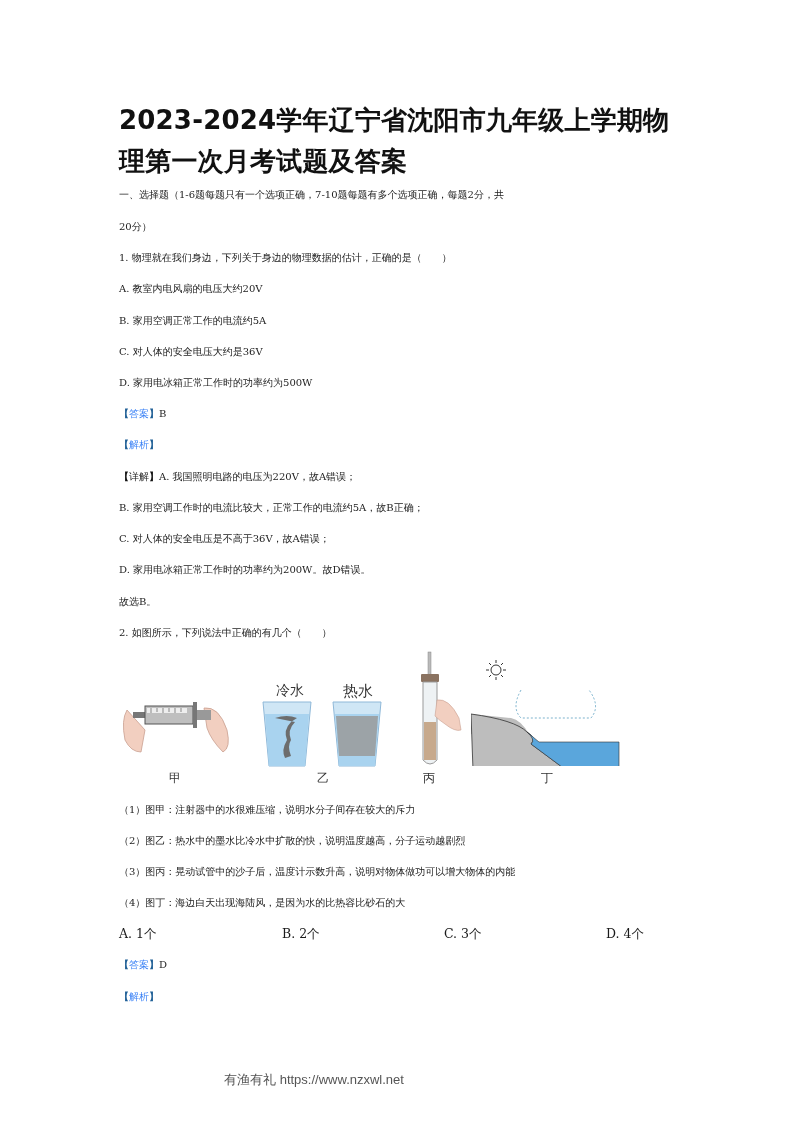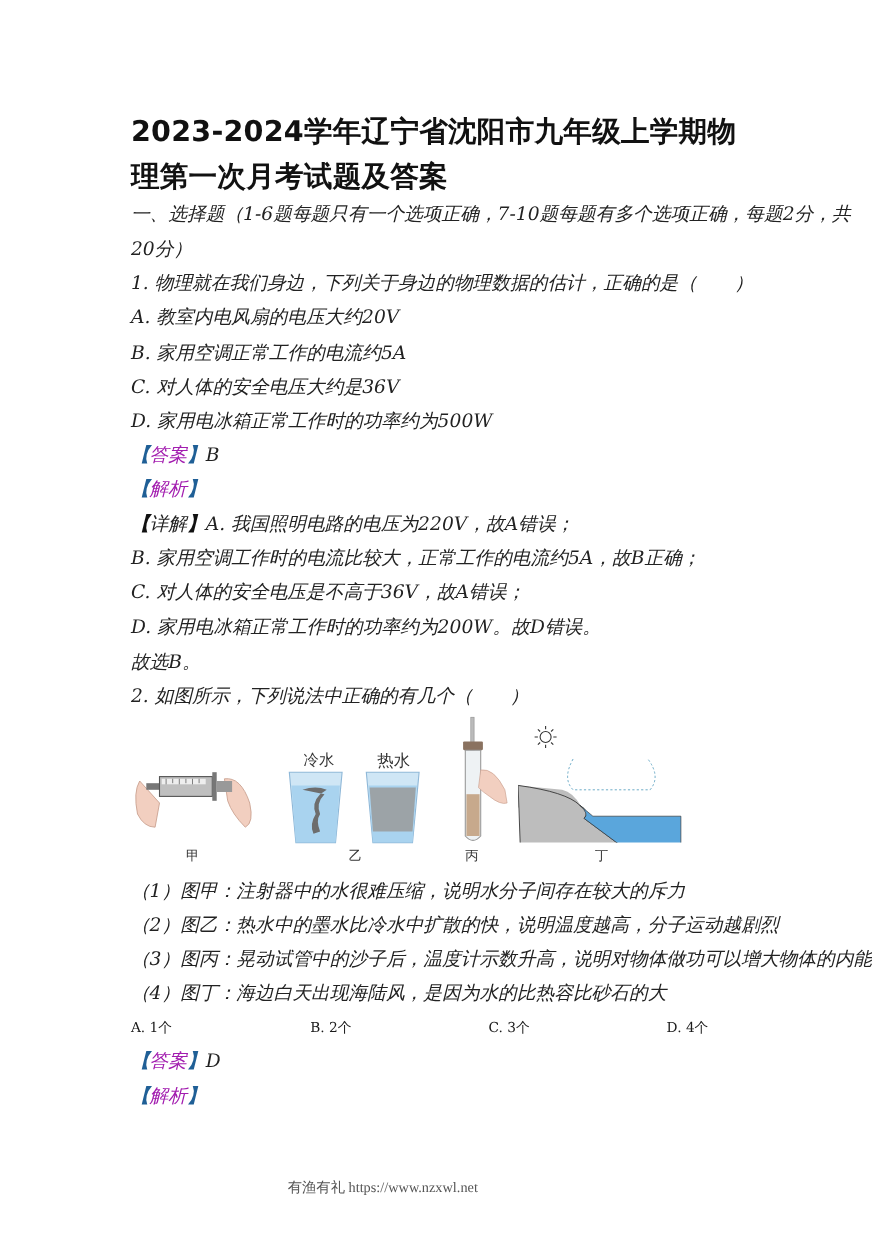--- a/index.html
+++ b/index.html
@@ -10,35 +10,34 @@
     }
     .page-title {
       position: absolute; left: 119px; top: 100px; width: 570px;
       font-family: "DejaVu Sans", "Liberation Sans", sans-serif;
       font-weight: bold; font-size: 26px; line-height: 41px;
       color: #111;
       letter-spacing: 0.2px;
     }
     .line {
       position: absolute; left: 119px;
-      font-size: 17px; line-height: 16px; white-space: nowrap;
+      font-size: 10px; line-height: 16px; white-space: nowrap;
       color: #222;
-      font-style: italic;
     }
-    .tag { color: #a21caf; }
+    .tag { color: #3b82f6; }
     .tag-bracket { color: #1f5f96; font-weight: bold; }
     .detail-bracket { color: #111; font-weight: bold; }
     .opt-row { position: absolute; left: 119px; top: 926px; width: 560px; height: 16px; font-size: 12.5px; }
     .opt-row span { position: absolute; top: 0; white-space: nowrap; text-align: center; }
     .figure { position: absolute; left: 119px; top: 650px; width: 510px; height: 140px; }
     .fig-label { position: absolute; font-size: 12px; color: #333; }
     .footer {
       position: absolute; left: 0; width: 628px; top: 1071px; text-align: center;
-      font-family: Liberation Serif, serif;
-      font-size: 13px; color: #555; padding-left: 34px;
+      font-family: Liberation Sans, sans-serif;
+      font-size: 13px; color: #555;
     }
   </style>
 </head>
 <body>
 
 <div class="page-title">2023-2024学年辽宁省沈阳市九年级上学期物理第一次月考试题及答案</div>
 
 <div class="line" style="top:187px">一、选择题（1-6题每题只有一个选项正确，7-10题每题有多个选项正确，每题2分，共</div>
 <div class="line" style="top:219px">20分）</div>
 

